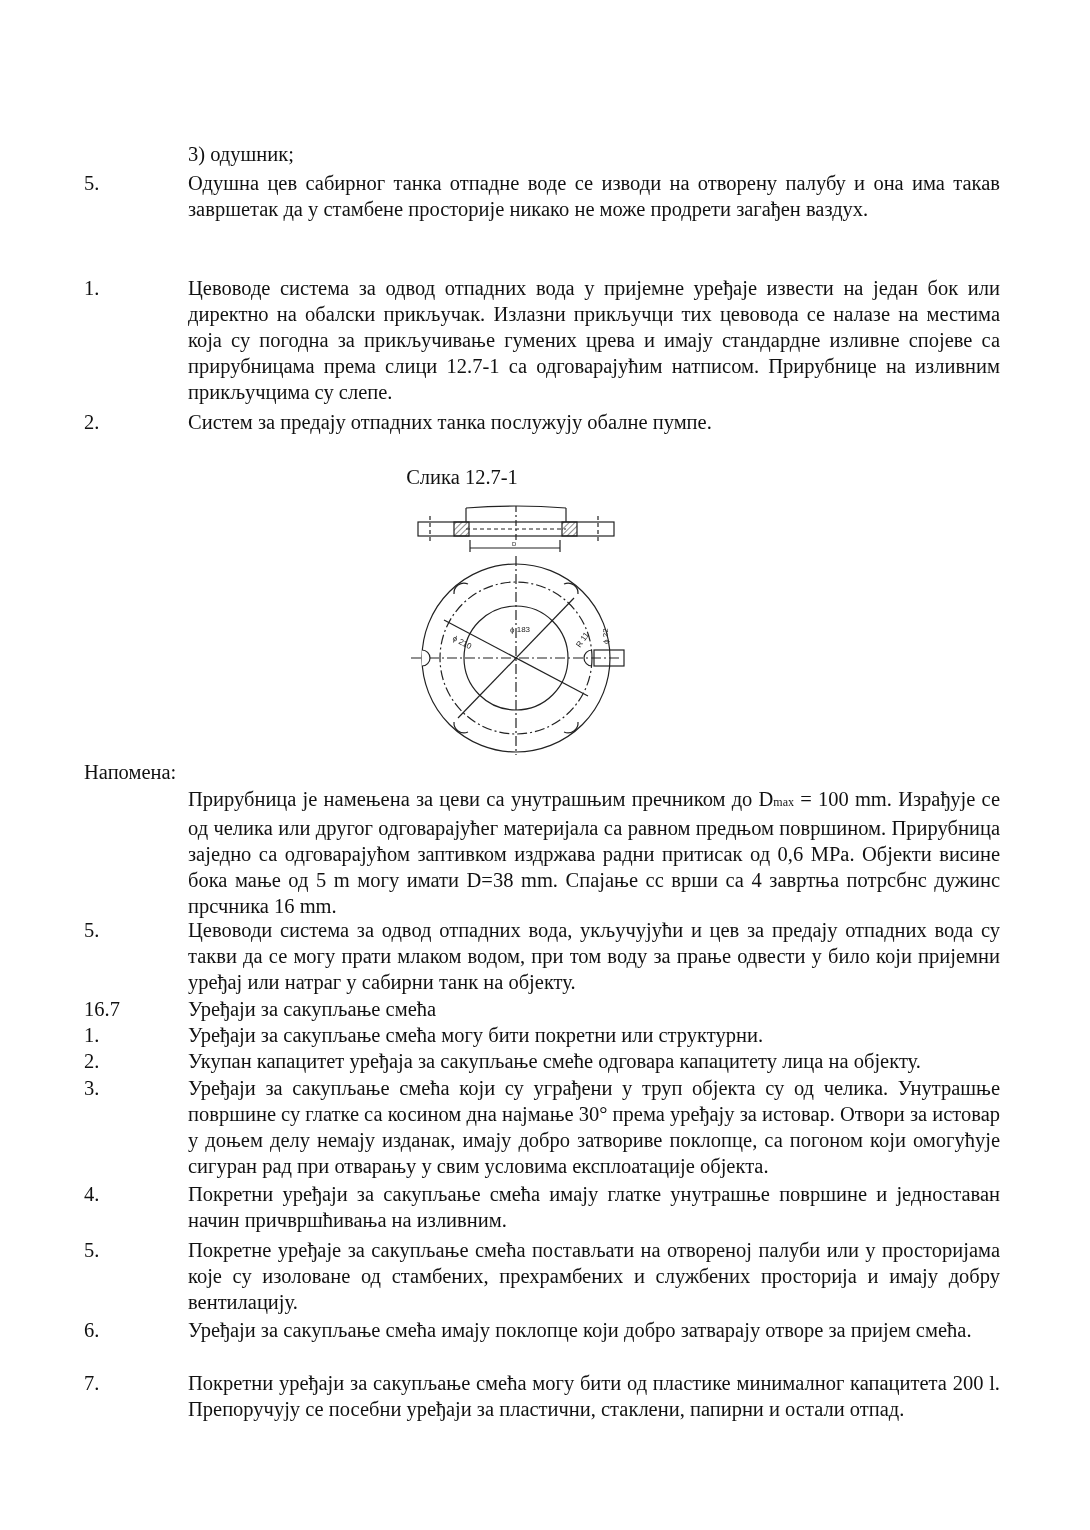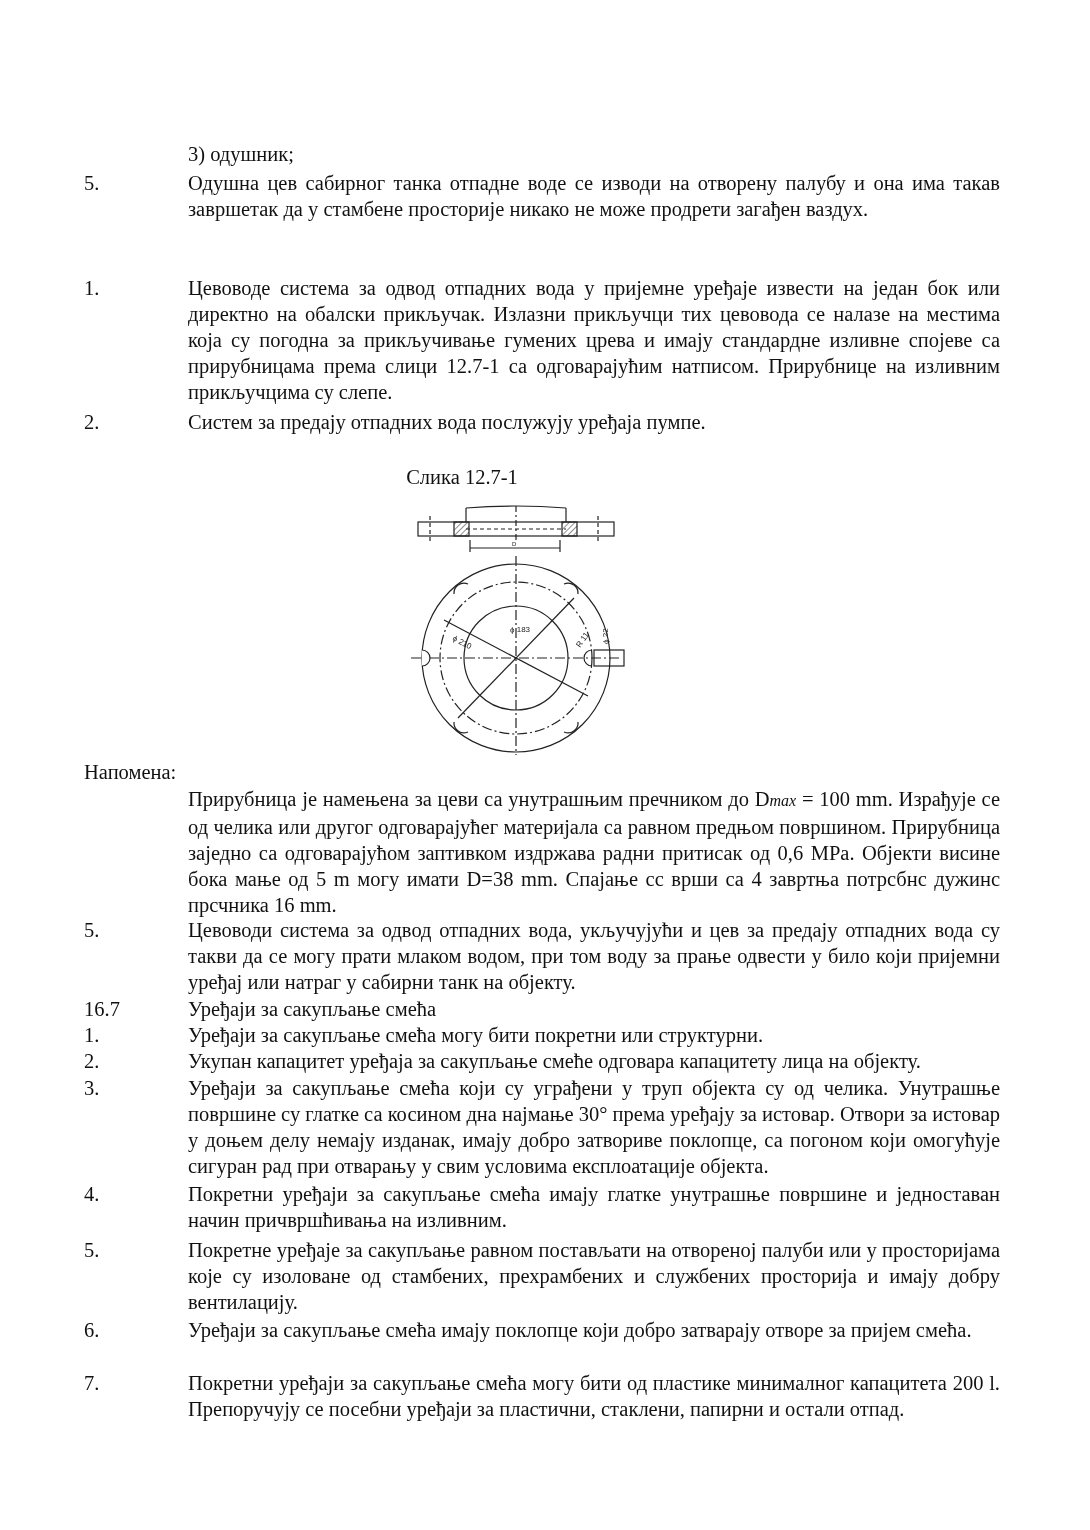--- a/index.html
+++ b/index.html
@@ -5,21 +5,21 @@
   html, body { margin: 0; padding: 0; background: #ffffff; }
   body { width: 1090px; height: 1530px; position: relative; overflow: hidden;
          font-family: "Liberation Serif", serif; color: #111; font-size: 20.5px; }
   .page { position: absolute; left: 0; top: 0; width: 1090px; height: 1530px; }
   .row { position: absolute; left: 84px; width: 916px; line-height: 26px; }
   .num { position: absolute; left: 0; top: 0; width: 70px; }
   .body { margin-left: 104px; text-align: justify; }
   .body.last { text-align-last: left; }
   .caption { position: absolute; left: 0; width: 924px; text-align: center; top: 464px; line-height: 26px; }
   .figure { position: absolute; left: 410px; top: 500px; }
-  sub.small { font-size: 16px; vertical-align: baseline; font-style: italic; }
+  sub.small { font-size: 12px; vertical-align: baseline; }
 </style>
 </head>
 <body>
 
 <div class="page">
 
   <div class="row" style="top:141px;">
     <div class="body">3)  одушник;</div>
   </div>
 
@@ -29,21 +29,21 @@
   </div>
 
 
   <div class="row" style="top:275px;">
     <div class="num">1.</div>
     <div class="body last">Цевоводе система за одвод отпадних вода у пријемне уређаје извести на један бок или директно на обалски прикључак. Излазни прикључци тих цевовода се налазе на местима која су погодна за прикључивање гумених црева и имају стандардне изливне спојеве са прирубницама према слици 12.7-1 са одговарајућим натписом. Прирубнице на изливним прикључцима су слепе.</div>
   </div>
 
   <div class="row" style="top:409px;">
     <div class="num">2.</div>
-    <div class="body">Систем за предају отпадних вода послужују уређаја пумпе.</div>
+    <div class="body">Систем за предају отпадних танка послужују обалне пумпе.</div>
   </div>
 
   <div class="caption">Слика 12.7-1</div>
 
   <svg class="figure" width="220" height="255" viewBox="0 0 220 255">
     <g stroke="#222" stroke-width="1.2" fill="none">
 
       <rect x="8" y="22" width="196" height="14"></rect>
       <rect x="44" y="22" width="15" height="14" fill="url(#hatch)"></rect>
       <rect x="152" y="22" width="15" height="14" fill="url(#hatch)"></rect>
@@ -116,21 +116,21 @@
   <div class="row" style="top:1075px;">
     <div class="num">3.</div>
     <div class="body last">Уређаји за сакупљање смећа који су уграђени у труп објекта су од челика. Унутрашње површине су глатке са косином дна најмање 30° према уређају за истовар. Отвори за истовар у доњем делу немају изданак, имају добро затвориве поклопце, са погоном који омогућује сигуран рад при отварању у свим условима експлоатације објекта.</div>
   </div>
   <div class="row" style="top:1181px;">
     <div class="num">4.</div>
     <div class="body last">Покретни уређаји за сакупљање смећа имају глатке унутрашње површине и једноставан начин причвршћивања на изливним.</div>
   </div>
   <div class="row" style="top:1237px;">
     <div class="num">5.</div>
-    <div class="body last">Покретне уређаје за сакупљање равном постављати на отвореној палуби или у просторијама које су изоловане од стамбених, прехрамбених и службених просторија и имају добру вентилацију.</div>
+    <div class="body last">Покретне уређаје за сакупљање смећа постављати на отвореној палуби или у просторијама које су изоловане од стамбених, прехрамбених и службених просторија и имају добру вентилацију.</div>
   </div>
   <div class="row" style="top:1317px;">
     <div class="num">6.</div>
     <div class="body last">Уређаји за сакупљање смећа имају поклопце који добро затварају отворе за пријем смећа.</div>
   </div>
   <div class="row" style="top:1370px;">
     <div class="num">7.</div>
     <div class="body last">Покретни уређаји за сакупљање смећа могу бити од пластике минималног капацитета 200 l. Препоручују се посебни уређаји за пластични, стаклени, папирни и остали отпад.</div>
   </div>
 

